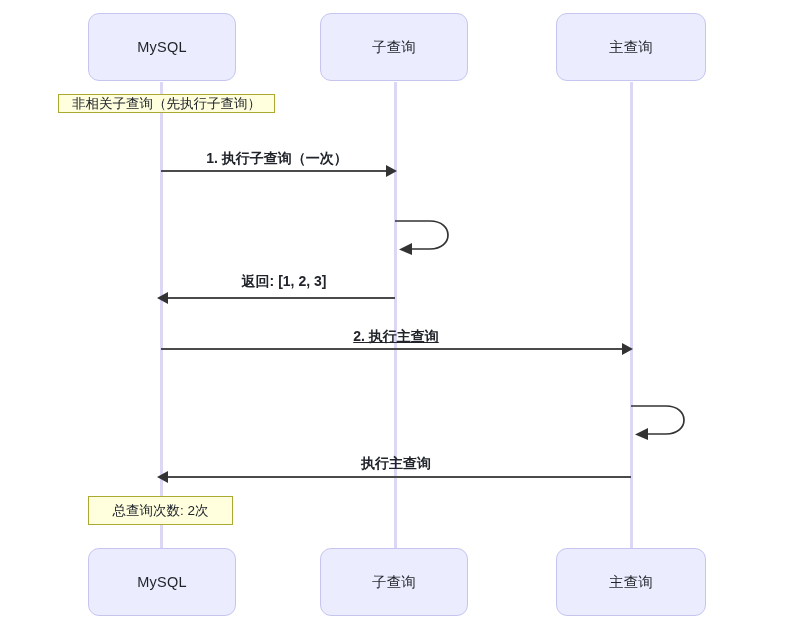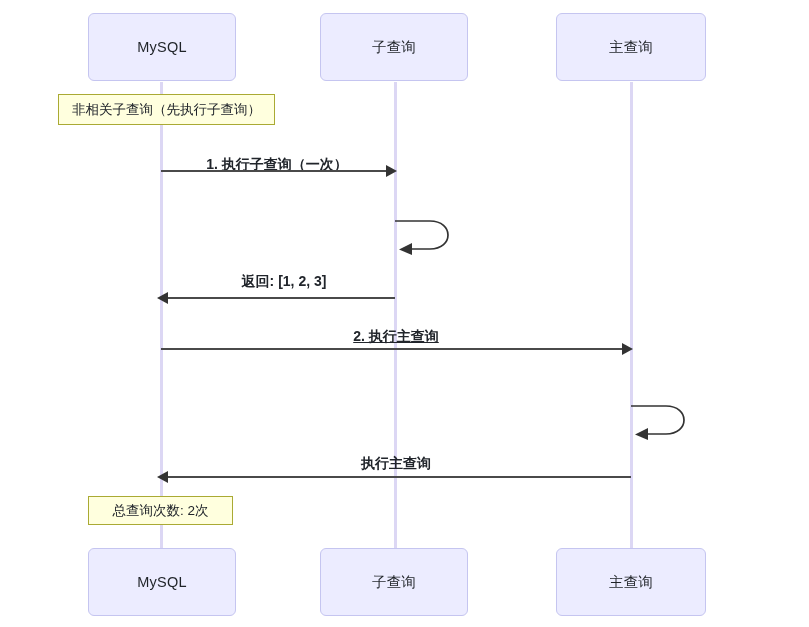--- a/index.html
+++ b/index.html
@@ -16,21 +16,21 @@
     height: 627px;
     background: #ffffff;
     overflow: hidden;
   }
   
   .actor-box {
     position: absolute;
     box-sizing: border-box;
     background: #ECECFF;
     border: 1px solid #C5C5F0;
-    border-radius: 6px;
+    border-radius: 11px;
     display: flex;
     align-items: center;
     justify-content: center;
   }
   .actor-label {
     font-size: 14.5px;
     color: #1f2328;
     font-family: "Liberation Sans", "DejaVu Sans", sans-serif;
     letter-spacing: 0.2px;
     white-space: nowrap;
@@ -106,25 +106,25 @@
   <div class="actor-box" style="left:88px; top:13px; width:148px; height:68px;">
     <span class="actor-label">MySQL</span>
   </div>
   <div class="actor-box" style="left:320px; top:13px; width:148px; height:68px;">
     <span class="actor-label">子查询</span>
   </div>
   <div class="actor-box" style="left:556px; top:13px; width:150px; height:68px;">
     <span class="actor-label">主查询</span>
   </div>
 
-  <div class="note-box" style="left:58px; top:94px; width:217px; height:31px;">
+  <div class="note-box" style="left:58px; top:94px; width:217px; height:19px;">
     <span class="note-label">非相关子查询（先执行子查询）</span>
   </div>
 
-  <div class="msg-label center" style="left:277px; top:156px;">1. 执行子查询（一次）</div>
+  <div class="msg-label center" style="left:277px; top:150px;">1. 执行子查询（一次）</div>
   <div class="msg-line" style="left:161px; top:170px; width:228px;"></div>
   <div class="arrow-right" style="left:386px; top:165px;"></div>
 
   <svg class="selfloop" style="left:392px; top:216px;" width="80" height="40" viewBox="0 0 80 40">
     <path d="M 3 5 L 38 5 C 62 5, 62 33, 38 33 L 16 33" fill="none" stroke="#333333" stroke-width="1.7"></path>
     <polygon points="20,27 7,33.5 20,39" fill="#333333"></polygon>
   </svg>
 
   <div class="msg-label center" style="left:284px; top:273px;">返回: [1, 2, 3]</div>
   <div class="msg-line" style="left:168px; top:297px; width:227px;"></div>

